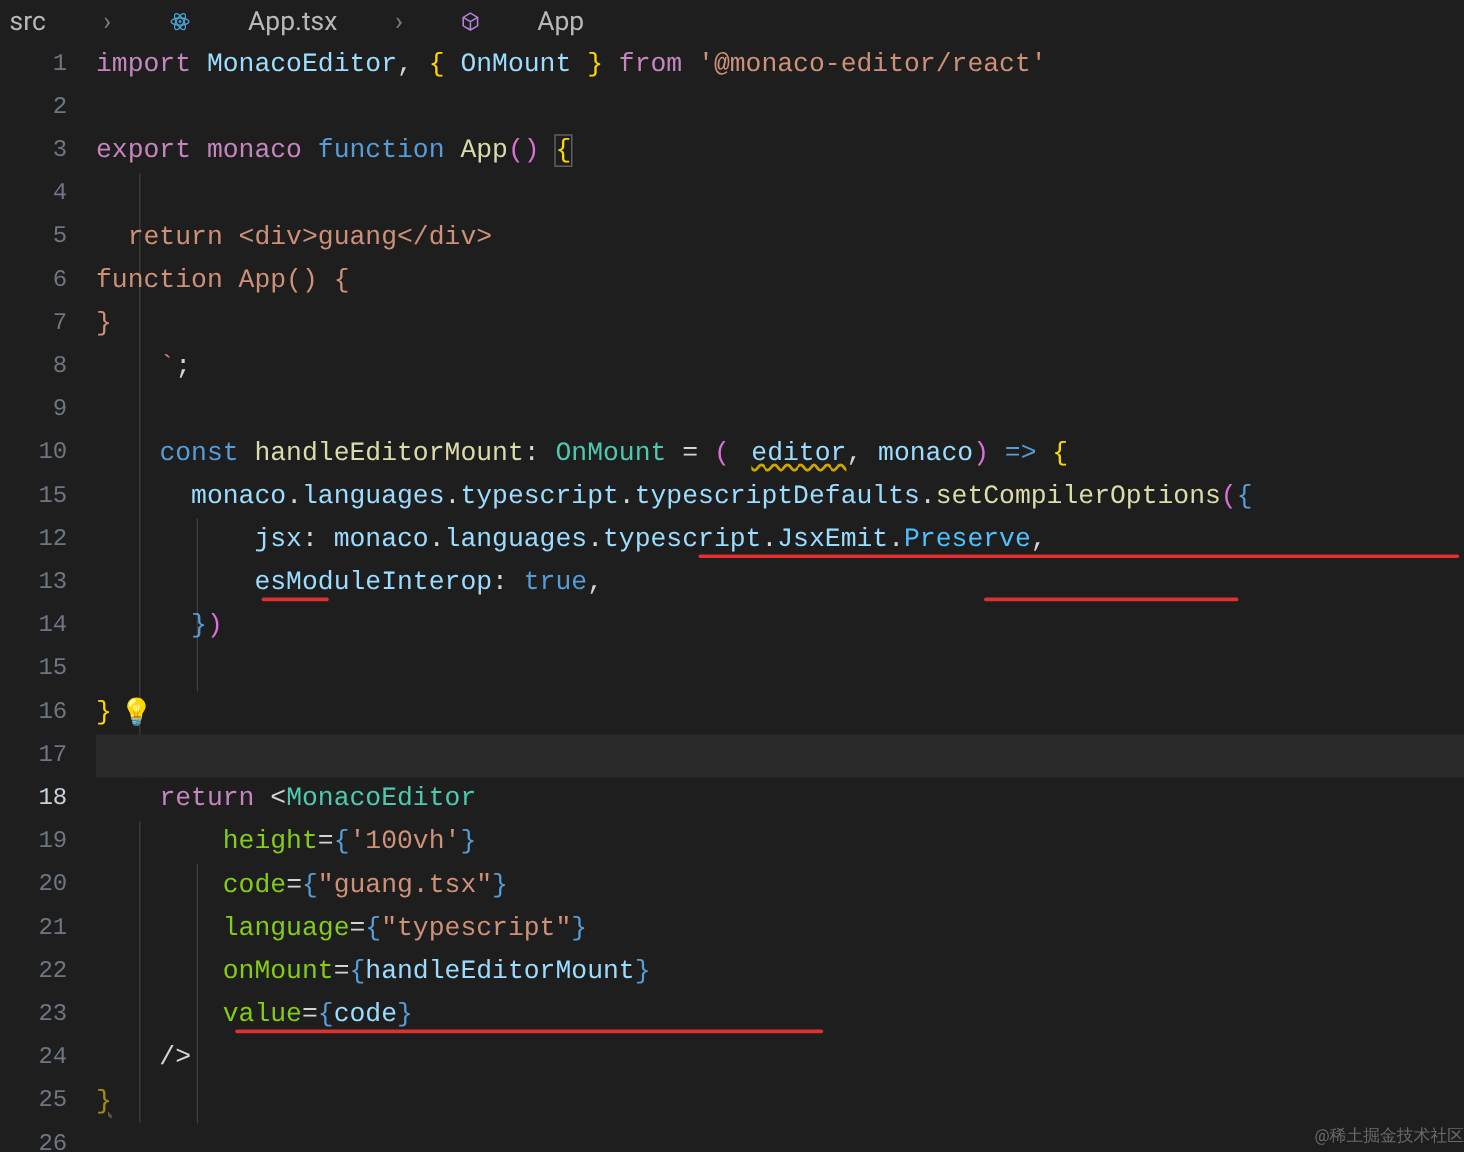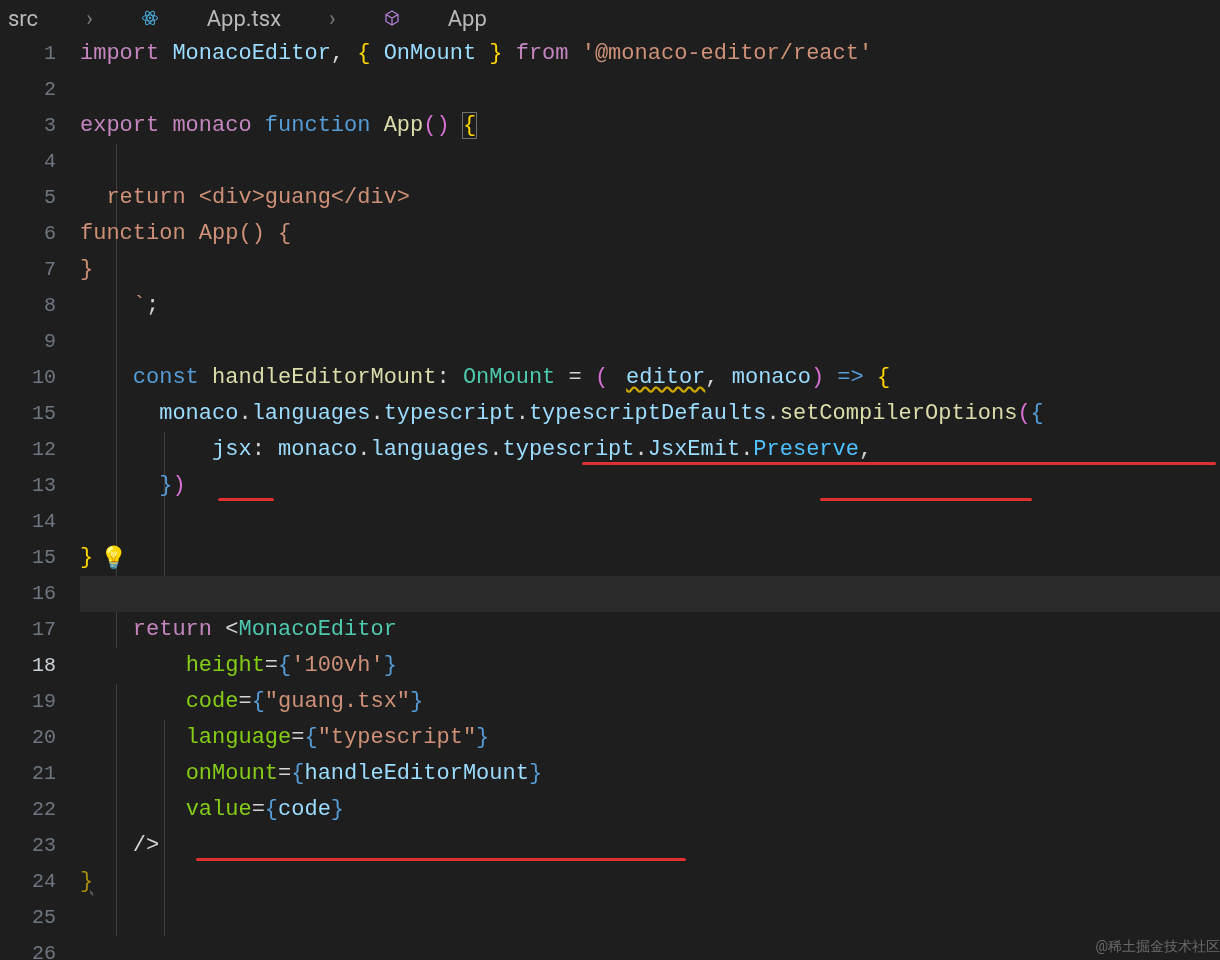--- a/index.html
+++ b/index.html
@@ -170,20 +170,21 @@
       <div class="line"><span class="kw">export</span><span class="pun"> </span><span class="kw">monaco</span><span class="pun"> </span><span class="fn">function</span><span class="pun"> </span><span class="call">App</span><span class="paren">()</span><span class="pun"> </span><span class="brace boxed">{</span></div>
       <div class="line">  </div>
       <div class="line"><span class="str">  return &lt;div&gt;guang&lt;/div&gt;</span></div>
       <div class="line"><span class="str">function App() {</span></div>
       <div class="line"><span class="str">}</span></div>
       <div class="line">  <span class="str">  `</span><span class="pun">;</span></div>
       <div class="line">  </div>
       <div class="line">  <span class="pun">  </span><span class="fn">const</span><span class="pun"> </span><span class="call">handleEditorMount</span><span class="pun">: </span><span class="cls">OnMount</span><span class="pun"> = </span><span class="paren">(</span><span class="var squig-y">editor</span><span class="pun">, </span><span class="var">monaco</span><span class="paren">)</span><span class="pun"> </span><span class="fn">=&gt;</span><span class="pun"> </span><span class="brace">{</span></div>
       <div class="line">  <span class="pun">    </span><span class="var">monaco</span><span class="pun">.</span><span class="var">languages</span><span class="pun">.</span><span class="var">typescript</span><span class="pun">.</span><span class="var">typescriptDefaults</span><span class="pun">.</span><span class="call">setCompilerOptions</span><span class="paren">(</span><span class="brace2">{</span></div>
       <div class="line">  <span class="pun">        </span><span class="var">jsx</span><span class="pun">: </span><span class="var">monaco</span><span class="pun">.</span><span class="var">languages</span><span class="pun">.</span><span class="var">typescript</span><span class="pun">.</span><span class="var">JsxEmit</span><span class="pun">.</span><span class="num">Preserve</span><span class="pun">,</span></div>
+      <div class="line">  <span class="pun">        </span><span class="var">esModuleInterop</span><span class="pun">: </span><span class="bool">true</span><span class="pun">,</span></div>
       <div class="line">  <span class="pun">    </span><span class="brace2">}</span><span class="paren">)</span></div>
       <div class="line">  </div>
       <div class="line"><span class="brace">}</span><span class="bulb" style="left: 20px; top: 2px;">💡</span></div>
       <div class="line current-line">  </div>
       <div class="line">  <span class="pun">  </span><span class="kw">return</span><span class="pun"> &lt;</span><span class="cls">MonacoEditor</span></div>
       <div class="line">  <span class="pun">      </span><span class="attr">height</span><span class="pun">=</span><span class="jsxbr">{</span><span class="str">'100vh'</span><span class="jsxbr">}</span></div>
       <div class="line">  <span class="pun">      </span><span class="attr">code</span><span class="pun">=</span><span class="jsxbr">{</span><span class="str">"guang.tsx"</span><span class="jsxbr">}</span></div>
       <div class="line">  <span class="pun">      </span><span class="attr">language</span><span class="pun">=</span><span class="jsxbr">{</span><span class="str">"typescript"</span><span class="jsxbr">}</span></div>
       <div class="line">  <span class="pun">      </span><span class="attr">onMount</span><span class="pun">=</span><span class="jsxbr">{</span><span class="var">handleEditorMount</span><span class="jsxbr">}</span></div>
       <div class="line">  <span class="pun">      </span><span class="attr">value</span><span class="pun">=</span><span class="jsxbr">{</span><span class="var">code</span><span class="jsxbr">}</span></div>

